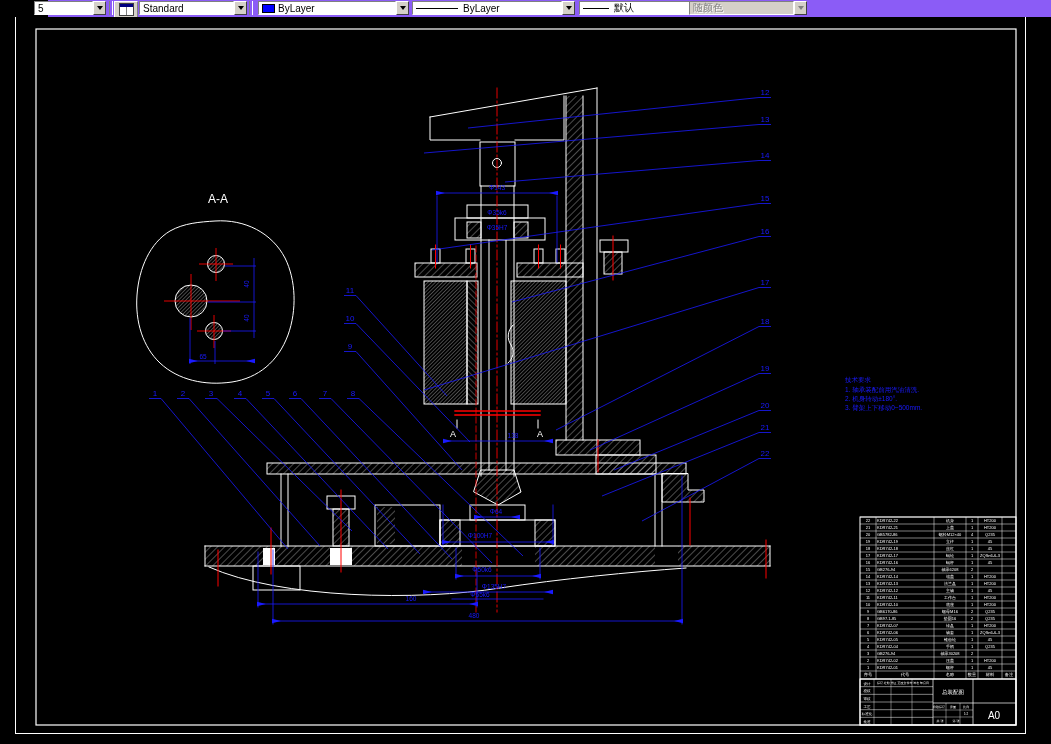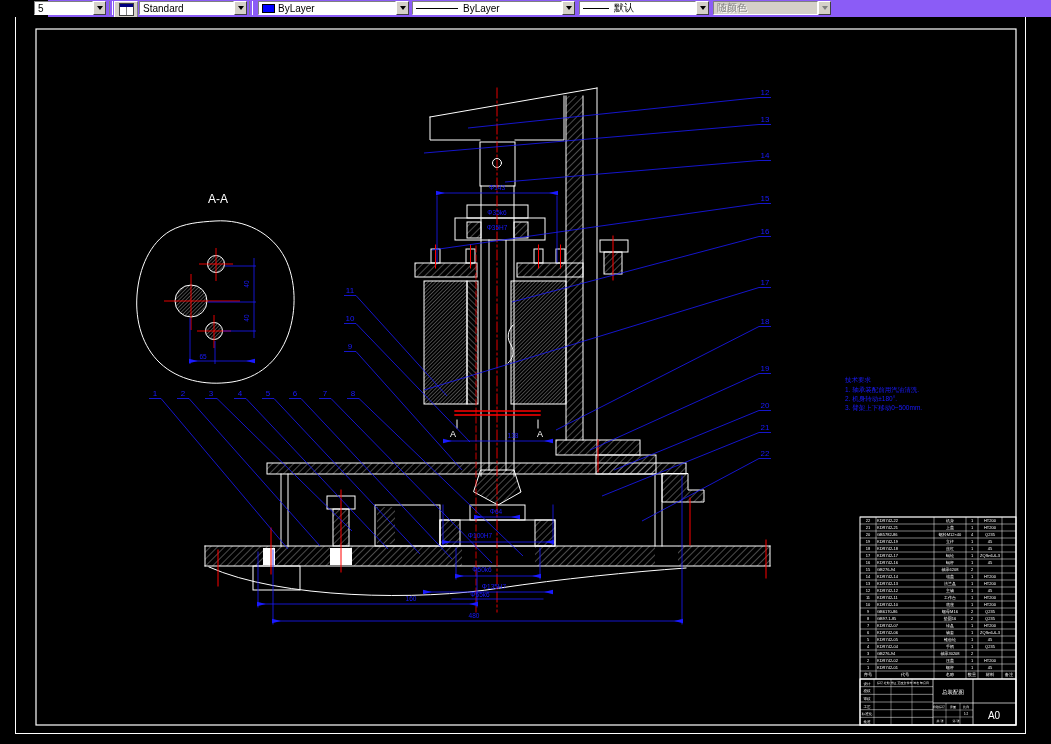--- a/index.html
+++ b/index.html
@@ -68,21 +68,21 @@
   </div>
   <div class="combo" style="left:531px;text-align:center;">
     <div class="field" style="width:112px;">
       <span class="lineglyph" style="width:26px;"></span>
       <span>默认</span>
     </div>
     <div class="arrow">
         <span class="tri"></span>
       </div>
   </div>
-  <div class="combo" style="left:665px;">
+  <div class="combo" style="left:641px;">
     <div class="field" style="width:100px;background:#d4d0c8;">
       <span class="dis-text">随颜色</span>
     </div>
     <div class="arrow">
         <span class="tri dis"></span>
       </div>
   </div>
 </div>
 
 <div class="canvas">

